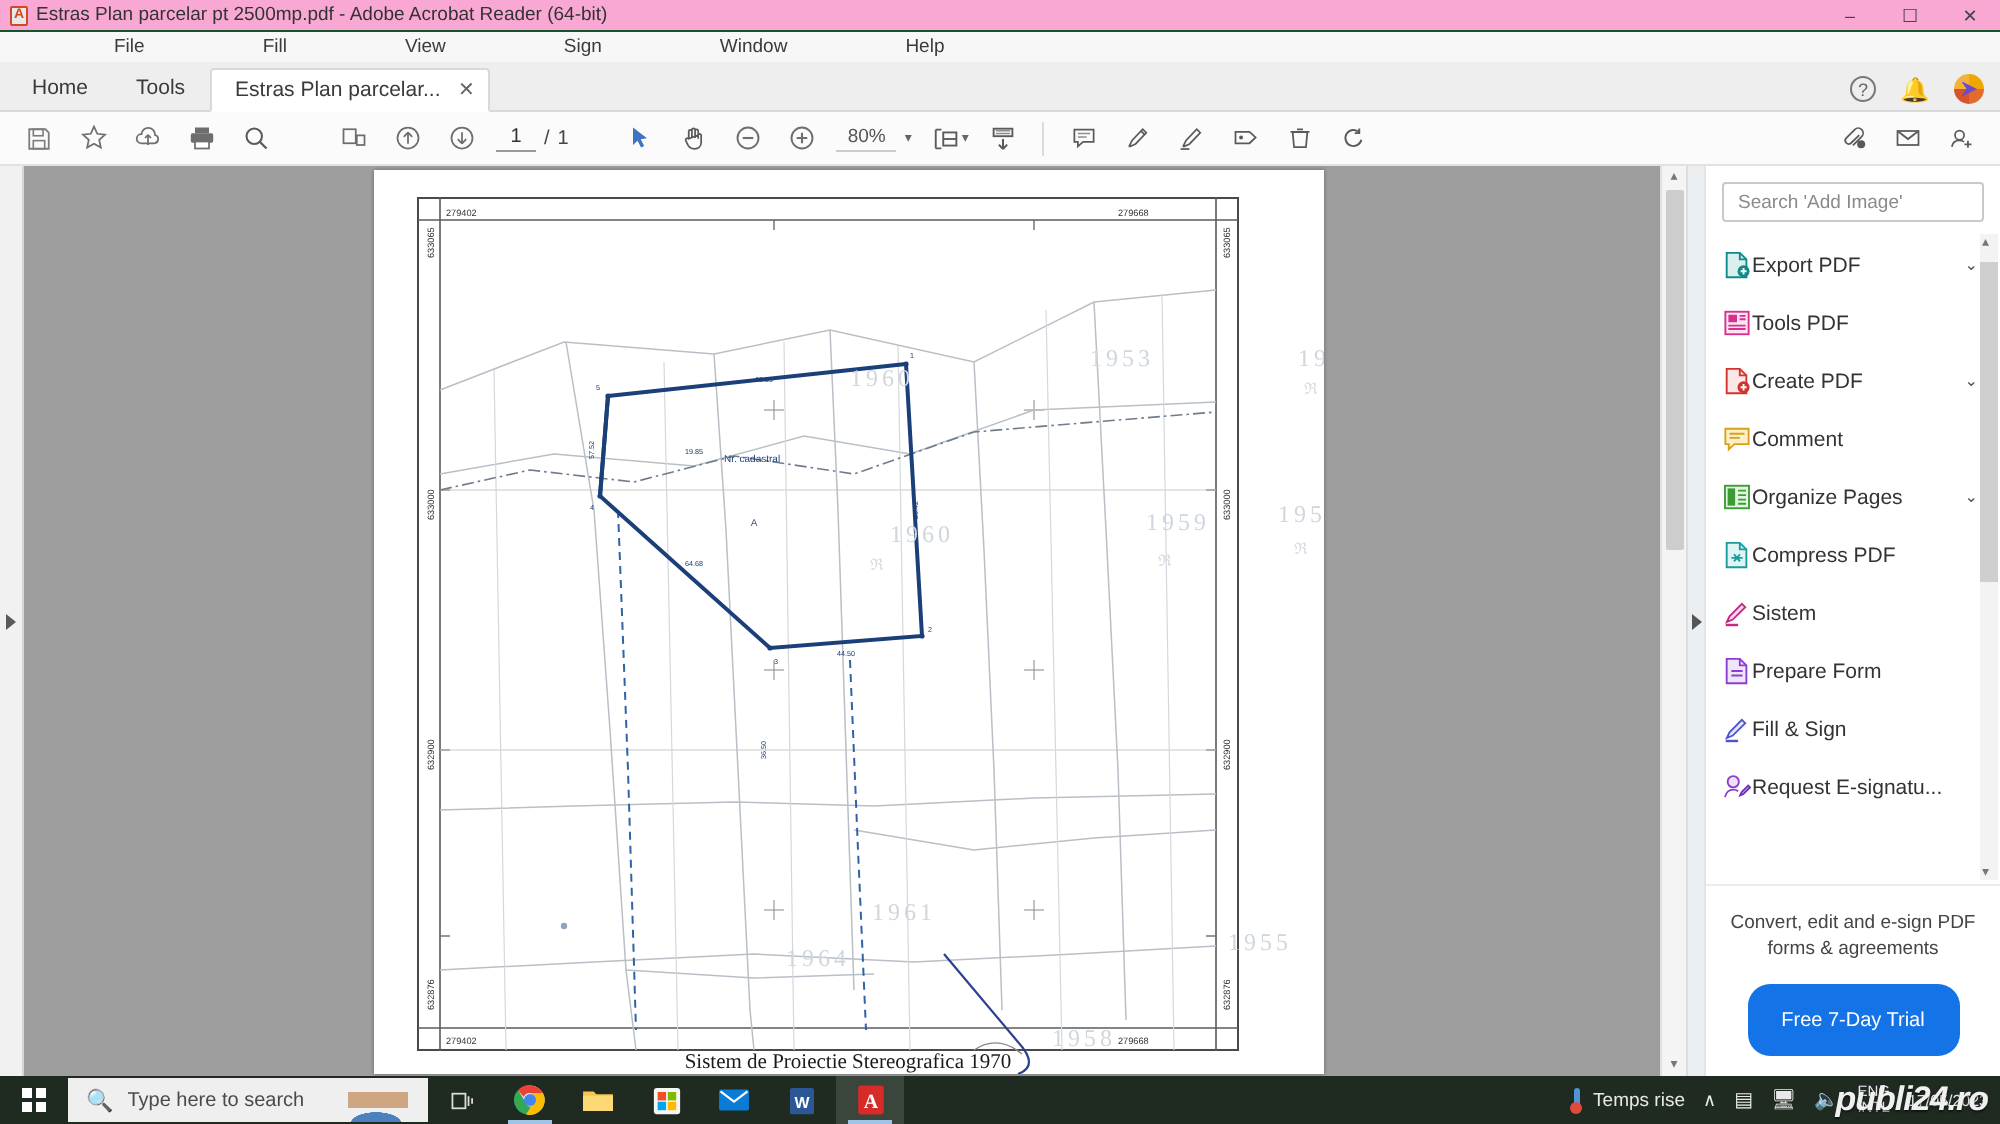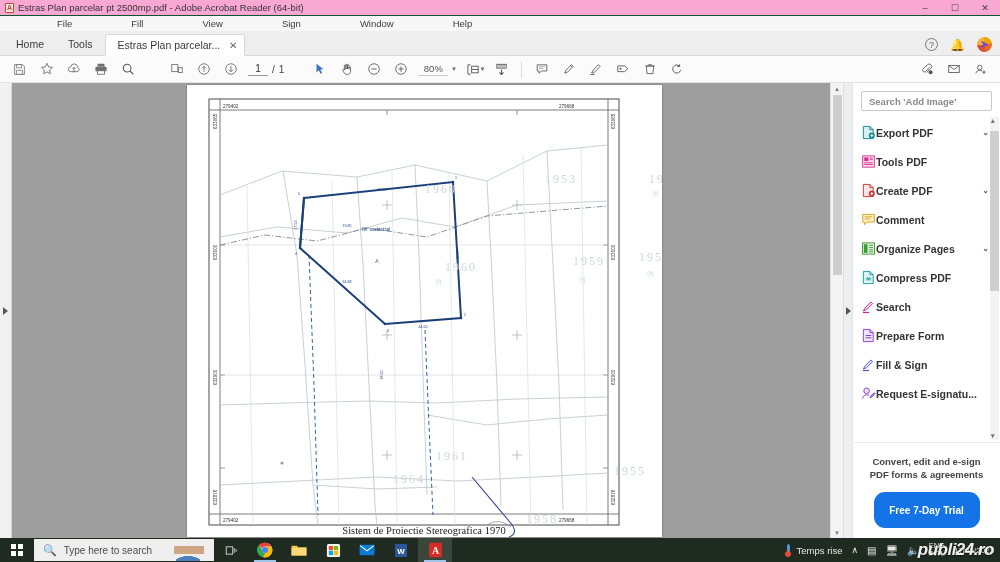--- a/index.html
+++ b/index.html
@@ -147,21 +147,21 @@
   }
   .railhandle .arrow{
     position:absolute; left:2px; top:50%; transform:translateY(-50%);
     width:0;height:0;border-left:5px solid #555;
     border-top:4px solid transparent;border-bottom:4px solid transparent;
   }
 
   
   .rail{
     width:148px;background:#ffffff;border-left:1px solid #e4e4e4;
-    display:flex;flex-direction:column;position:relative;font-weight:bold;
+    display:flex;flex-direction:column;position:relative;
   }
   .railsearch{
     margin:8px 8px 4px 8px;height:20px;border:1px solid #c9c9c9;border-radius:2px;
     display:flex;align-items:center;padding:0 7px;font-size:9.5px;color:#8a8a8a;
     background:#fff;
   }
   .raillist{
     flex:1; overflow:hidden; position:relative; padding-top:3px;
   }
   .railitem{
@@ -703,21 +703,21 @@
             <path d="M5 9.5h6M6.4 7.6l1.6 1.9 1.6-1.9M6.4 11.4l1.6-1.9 1.6 1.9" stroke="#1a9c9c" stroke-width="1" fill="none"></path>
           </svg>
           <span class="label">Compress PDF</span>
         </div>
 
         <div class="railitem">
           <svg class="ri-ico" viewBox="0 0 16 16">
             <path d="M2.6 12.8l1.4-3 6.6-6.7 1.8 1.8-6.7 6.6z" fill="#f6d9ea" stroke="#c22a86" stroke-width="1"></path>
             <path d="M2 14.4h6.6" stroke="#c22a86" stroke-width="1.3"></path>
           </svg>
-          <span class="label">Search</span>
+          <span class="label">Sistem</span>
         </div>
 
         <div class="railitem">
           <svg class="ri-ico" viewBox="0 0 16 16">
             <path d="M2.5 1.5h7l3.5 3.5v9.5h-10.5z" fill="#f0e6fb" stroke="#8a3fd1" stroke-width="1"></path>
             <path d="M9.5 1.5V5h3.5" fill="none" stroke="#8a3fd1" stroke-width="1"></path>
             <path d="M5 8h6M5 10.4h6" stroke="#8a3fd1" stroke-width="1.1"></path>
           </svg>
           <span class="label">Prepare Form</span>
         </div>

